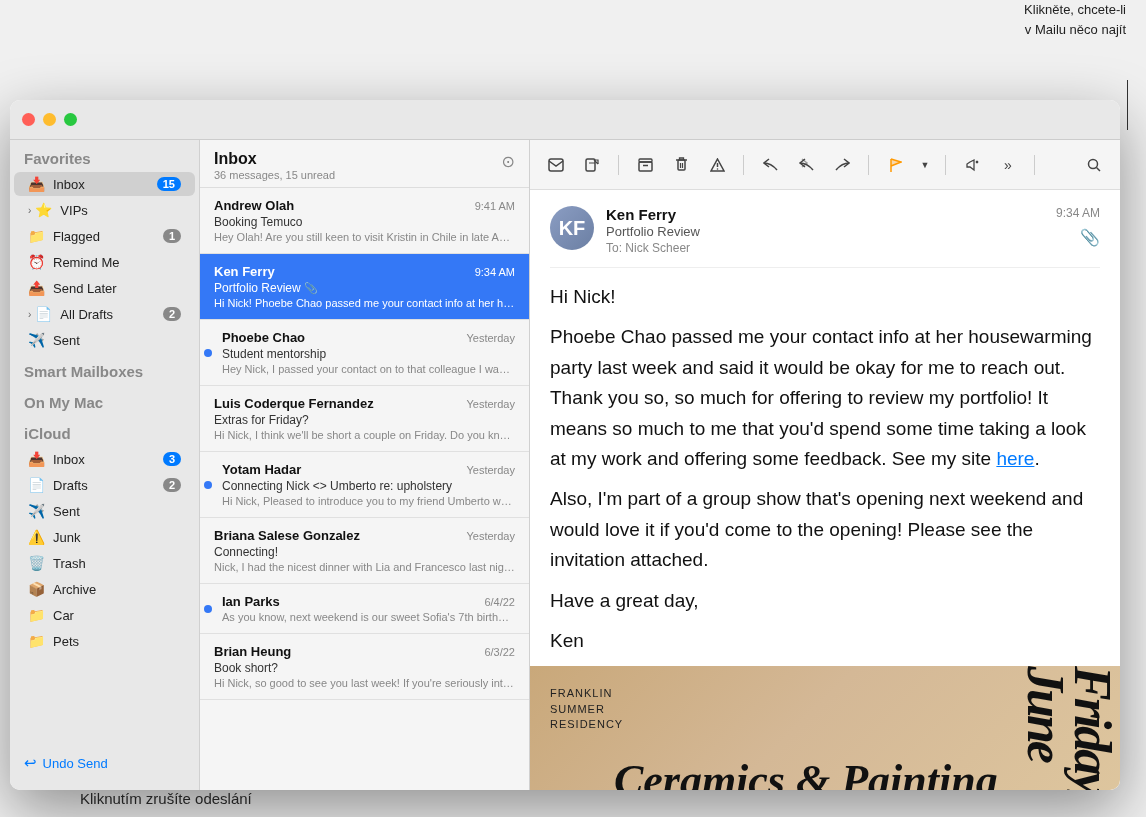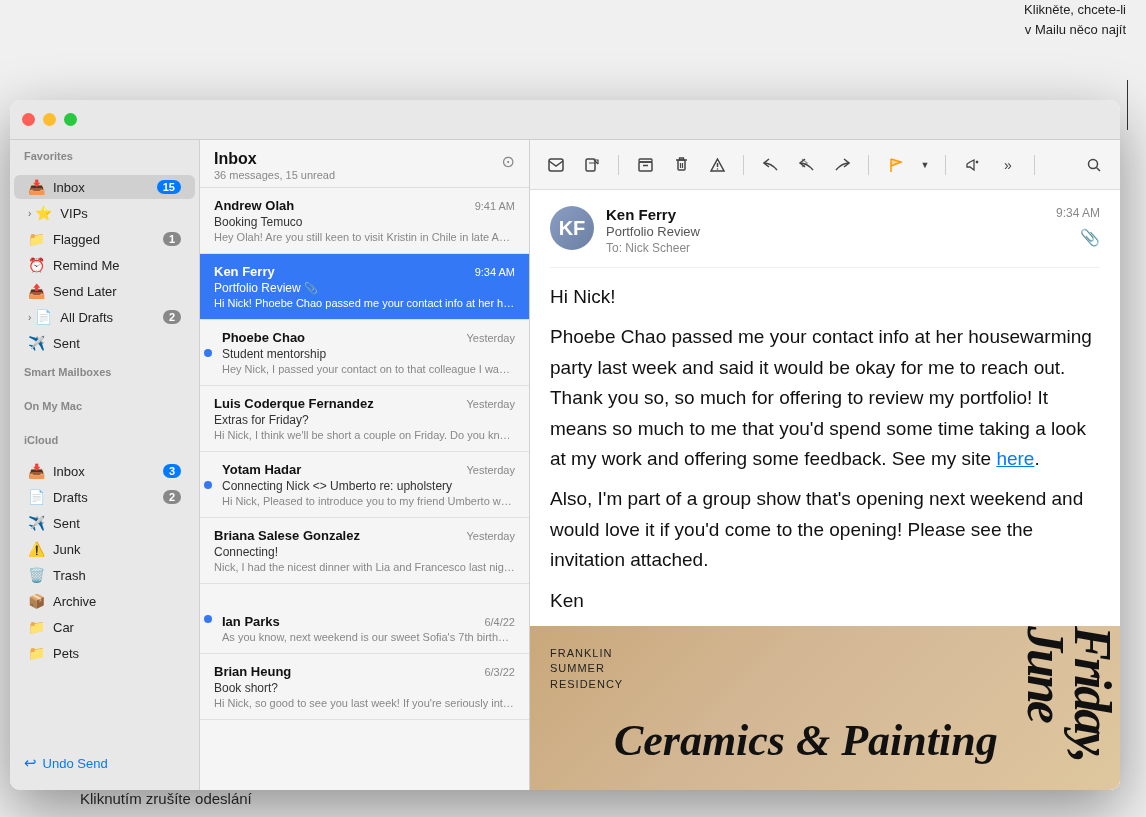--- a/index.html
+++ b/index.html
@@ -99,24 +99,24 @@
       width: 190px;
       background: #e8e8e8;
       border-right: 1px solid #d0d0d0;
       display: flex;
       flex-direction: column;
       overflow-y: auto;
       flex-shrink: 0;
       padding-bottom: 10px;
     }
     .sidebar-section-label {
-      font-size: 11px;
+      font-size: 15px;
       font-weight: 600;
       color: #888;
-      padding: 10px 14px 12px;
+      padding: 10px 14px 4px;
       text-transform: none;
     }
     .sidebar-item {
       display: flex;
       align-items: center;
       padding: 4px 14px;
       font-size: 13px;
       color: #222;
       cursor: pointer;
       border-radius: 6px;
@@ -573,21 +573,21 @@
           <div class="msg-row1">
             <span class="msg-sender">Briana Salese Gonzalez</span>
             <span class="msg-time">Yesterday</span>
           </div>
           <div class="msg-subject">Connecting!</div>
           <div class="msg-preview">Nick, I had the nicest dinner with Lia and Francesco last night. We miss you so much here in Roma!...</div>
         </div>
 
         <div class="message-item" style="position:relative;">
           <div class="unread-dot"></div>
-          <div class="msg-row1" style="padding-left:8px;margin-top:20px;">
+          <div class="msg-row1" style="padding-left:8px;">
             <span class="msg-sender">Ian Parks</span>
             <span class="msg-time">6/4/22</span>
           </div>
           <div class="msg-preview" style="padding-left:8px;">As you know, next weekend is our sweet Sofia's 7th birthday. We would love it if you could join us for a...</div>
         </div>
 
         <div class="message-item">
           <div class="msg-row1">
             <span class="msg-sender">Brian Heung</span>
             <span class="msg-time">6/3/22</span>
@@ -701,20 +701,21 @@
               <div class="email-time">9:34 AM</div>
               <div class="email-attachment-icon">📎</div>
             </div>
           </div>
         </div>
 
         <div class="email-body">
           <p>Hi Nick!</p>
           <p>Phoebe Chao passed me your contact info at her housewarming party last week and said it would be okay for me to reach out. Thank you so, so much for offering to review my portfolio! It means so much to me that you'd spend some time taking a look at my work and offering some feedback. See my site <a class="email-link">here</a>.</p>
           <p>Also, I'm part of a group show that's opening next weekend and would love it if you'd come to the opening! Please see the invitation attached.</p>
+          <p>Have a great day,</p>
           <p>Ken</p>
         </div>
 
         <div class="flyer-container">
           <div class="flyer-content">
             <div class="flyer-text-group">
               FRANKLIN<br>SUMMER<br>RESIDENCY
             </div>
 
             <div style="position:absolute;left:50%;top:50%;transform:translate(-55%,-50%);text-align:center;">

